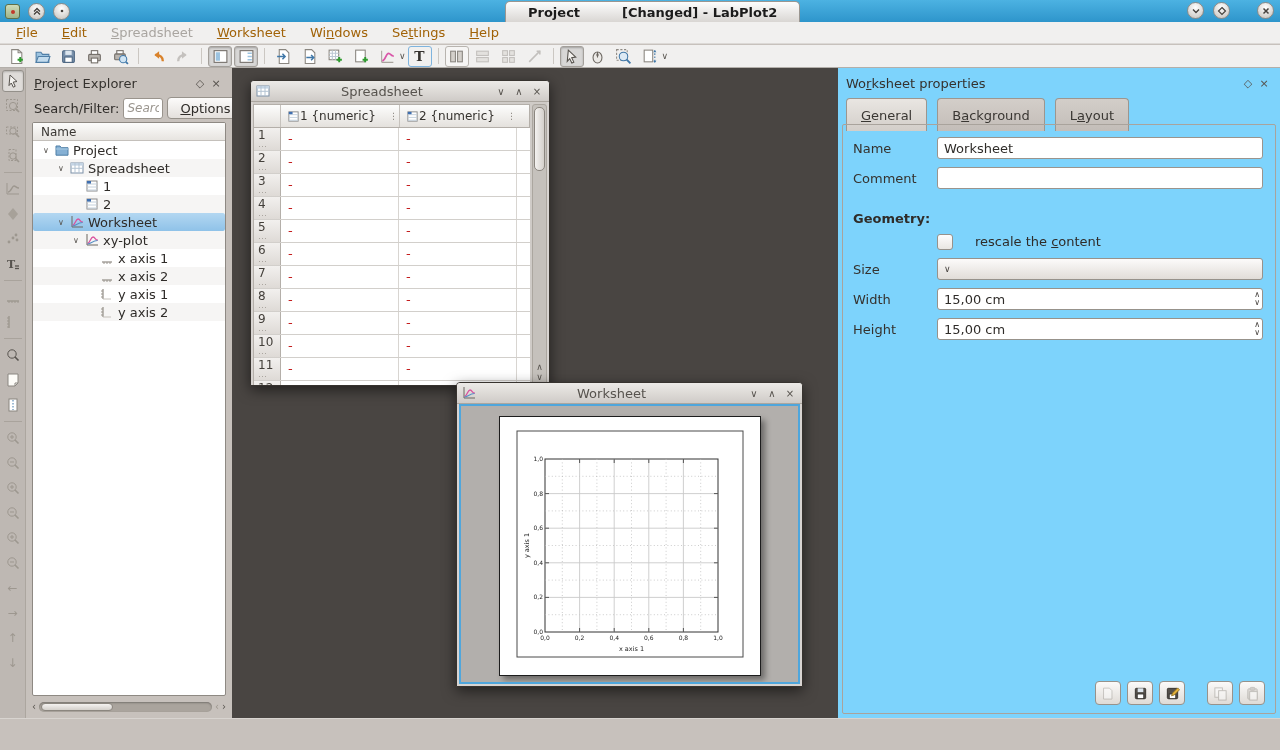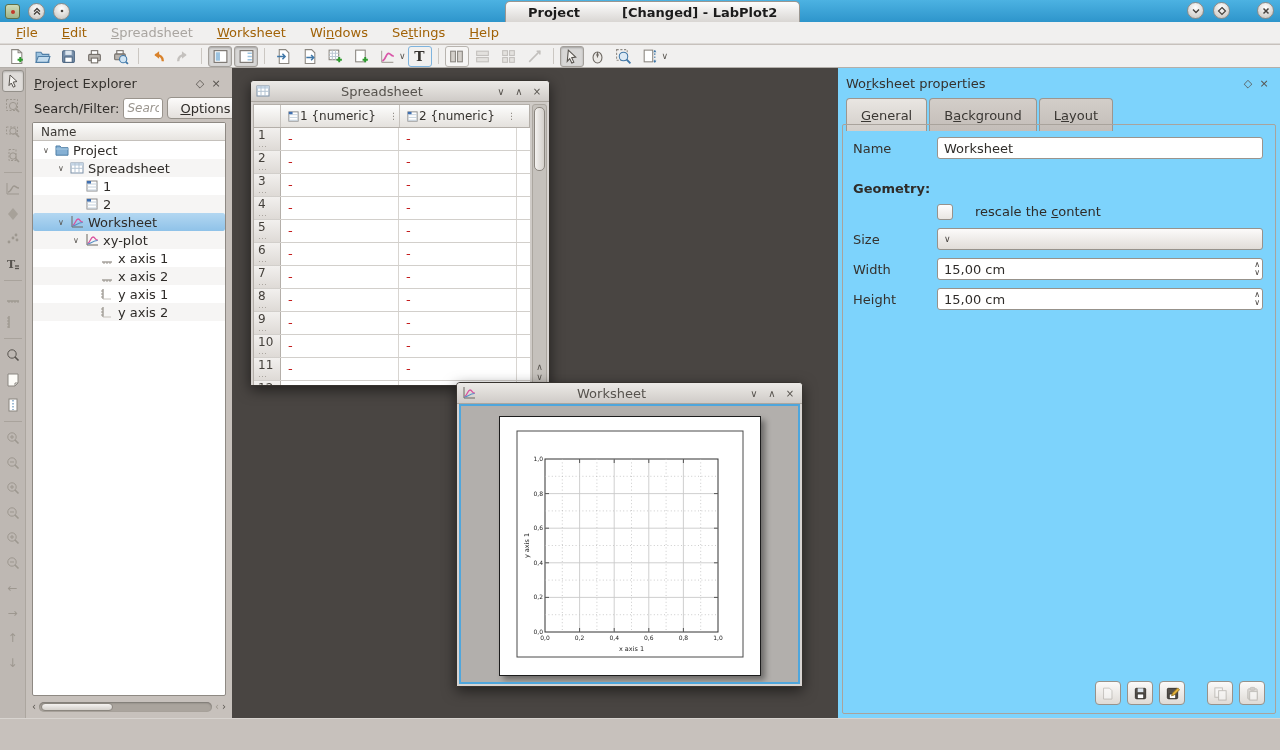--- a/index.html
+++ b/index.html
@@ -123,21 +123,21 @@
   .ws-view { position:absolute; left:2px; right:2px; top:21px; bottom:2px;
     border:2px solid #4fa6dc; background:#b2afac; overflow:hidden; }
   .ws-page { width:262px; height:260px; background:#fff; margin:10px auto 0;
     box-shadow:4px 4px 6px rgba(0,0,0,.4); border:1px solid #1d1d1d; }
 
   
   #propsdock { position:absolute; left:838px; top:68px; width:442px; height:650px; background:#7dd3fc; }
   .tabs { position:absolute; left:8px; top:30px; display:flex; align-items:flex-end; }
   .tab { height:22px; padding:16px 14px; display:flex; align-items:center;
     background:linear-gradient(#d3cec9,#c3bdb8); border:1px solid #9c968f; border-bottom:none;
-    border-radius:4px 4px 0 0; margin-right:2px; color:#3a3733; }
+    border-radius:4px 4px 0 0; margin-right:10px; color:#3a3733; }
   .tab.active { height:26px; background:linear-gradient(#e9e6e2,#d3cec9); font-size:13px; }
   .props-panel { position:absolute; left:4px; right:4px; top:56px; bottom:4px;
     border:1px solid #a9a39c; border-radius:2px; }
   .frow { display:flex; align-items:center; margin:8px 12px 0 10px; }
   .flabel { width:84px; color:#35322e; flex:none; }
   .ftext { flex:1; height:22px; background:#fff; border:1px solid #9a948d; border-radius:3px;
     font-family:inherit; font-size:13px; color:#2f2c29; padding:0 6px; }
   .geo { margin:22px 12px 2px 10px; font-weight:bold; }
   .chkrow { display:flex; align-items:flex-start; gap:22px; margin:8px 12px 0 94px; }
   .chk { width:16px; height:16px; background:linear-gradient(#fdfdfd,#e9e6e2); border:1px solid #97928b;
@@ -803,20 +803,24 @@
       </div>
     <div class="tab">
         <span>L<u>a</u>yout</span>
       </div>
   </div>
   <div class="props-panel">
     <div class="frow" style="margin-top:12px">
       <span class="flabel">Name</span>
       <input class="ftext" value="Worksheet" style="">
     </div>
+    <div class="frow">
+      <span class="flabel">Comment</span>
+      <input class="ftext" style="">
+    </div>
     <div class="geo">Geometry:</div>
     <div class="chkrow">
       <div class="chk"></div>
       <span>rescale the <u>c</u>ontent</span>
     </div>
     <div class="frow">
       <span class="flabel">Size</span>
       <div class="combo">
         <span style="font-size:9px;color:#45413d">∨</span>
       </div>

